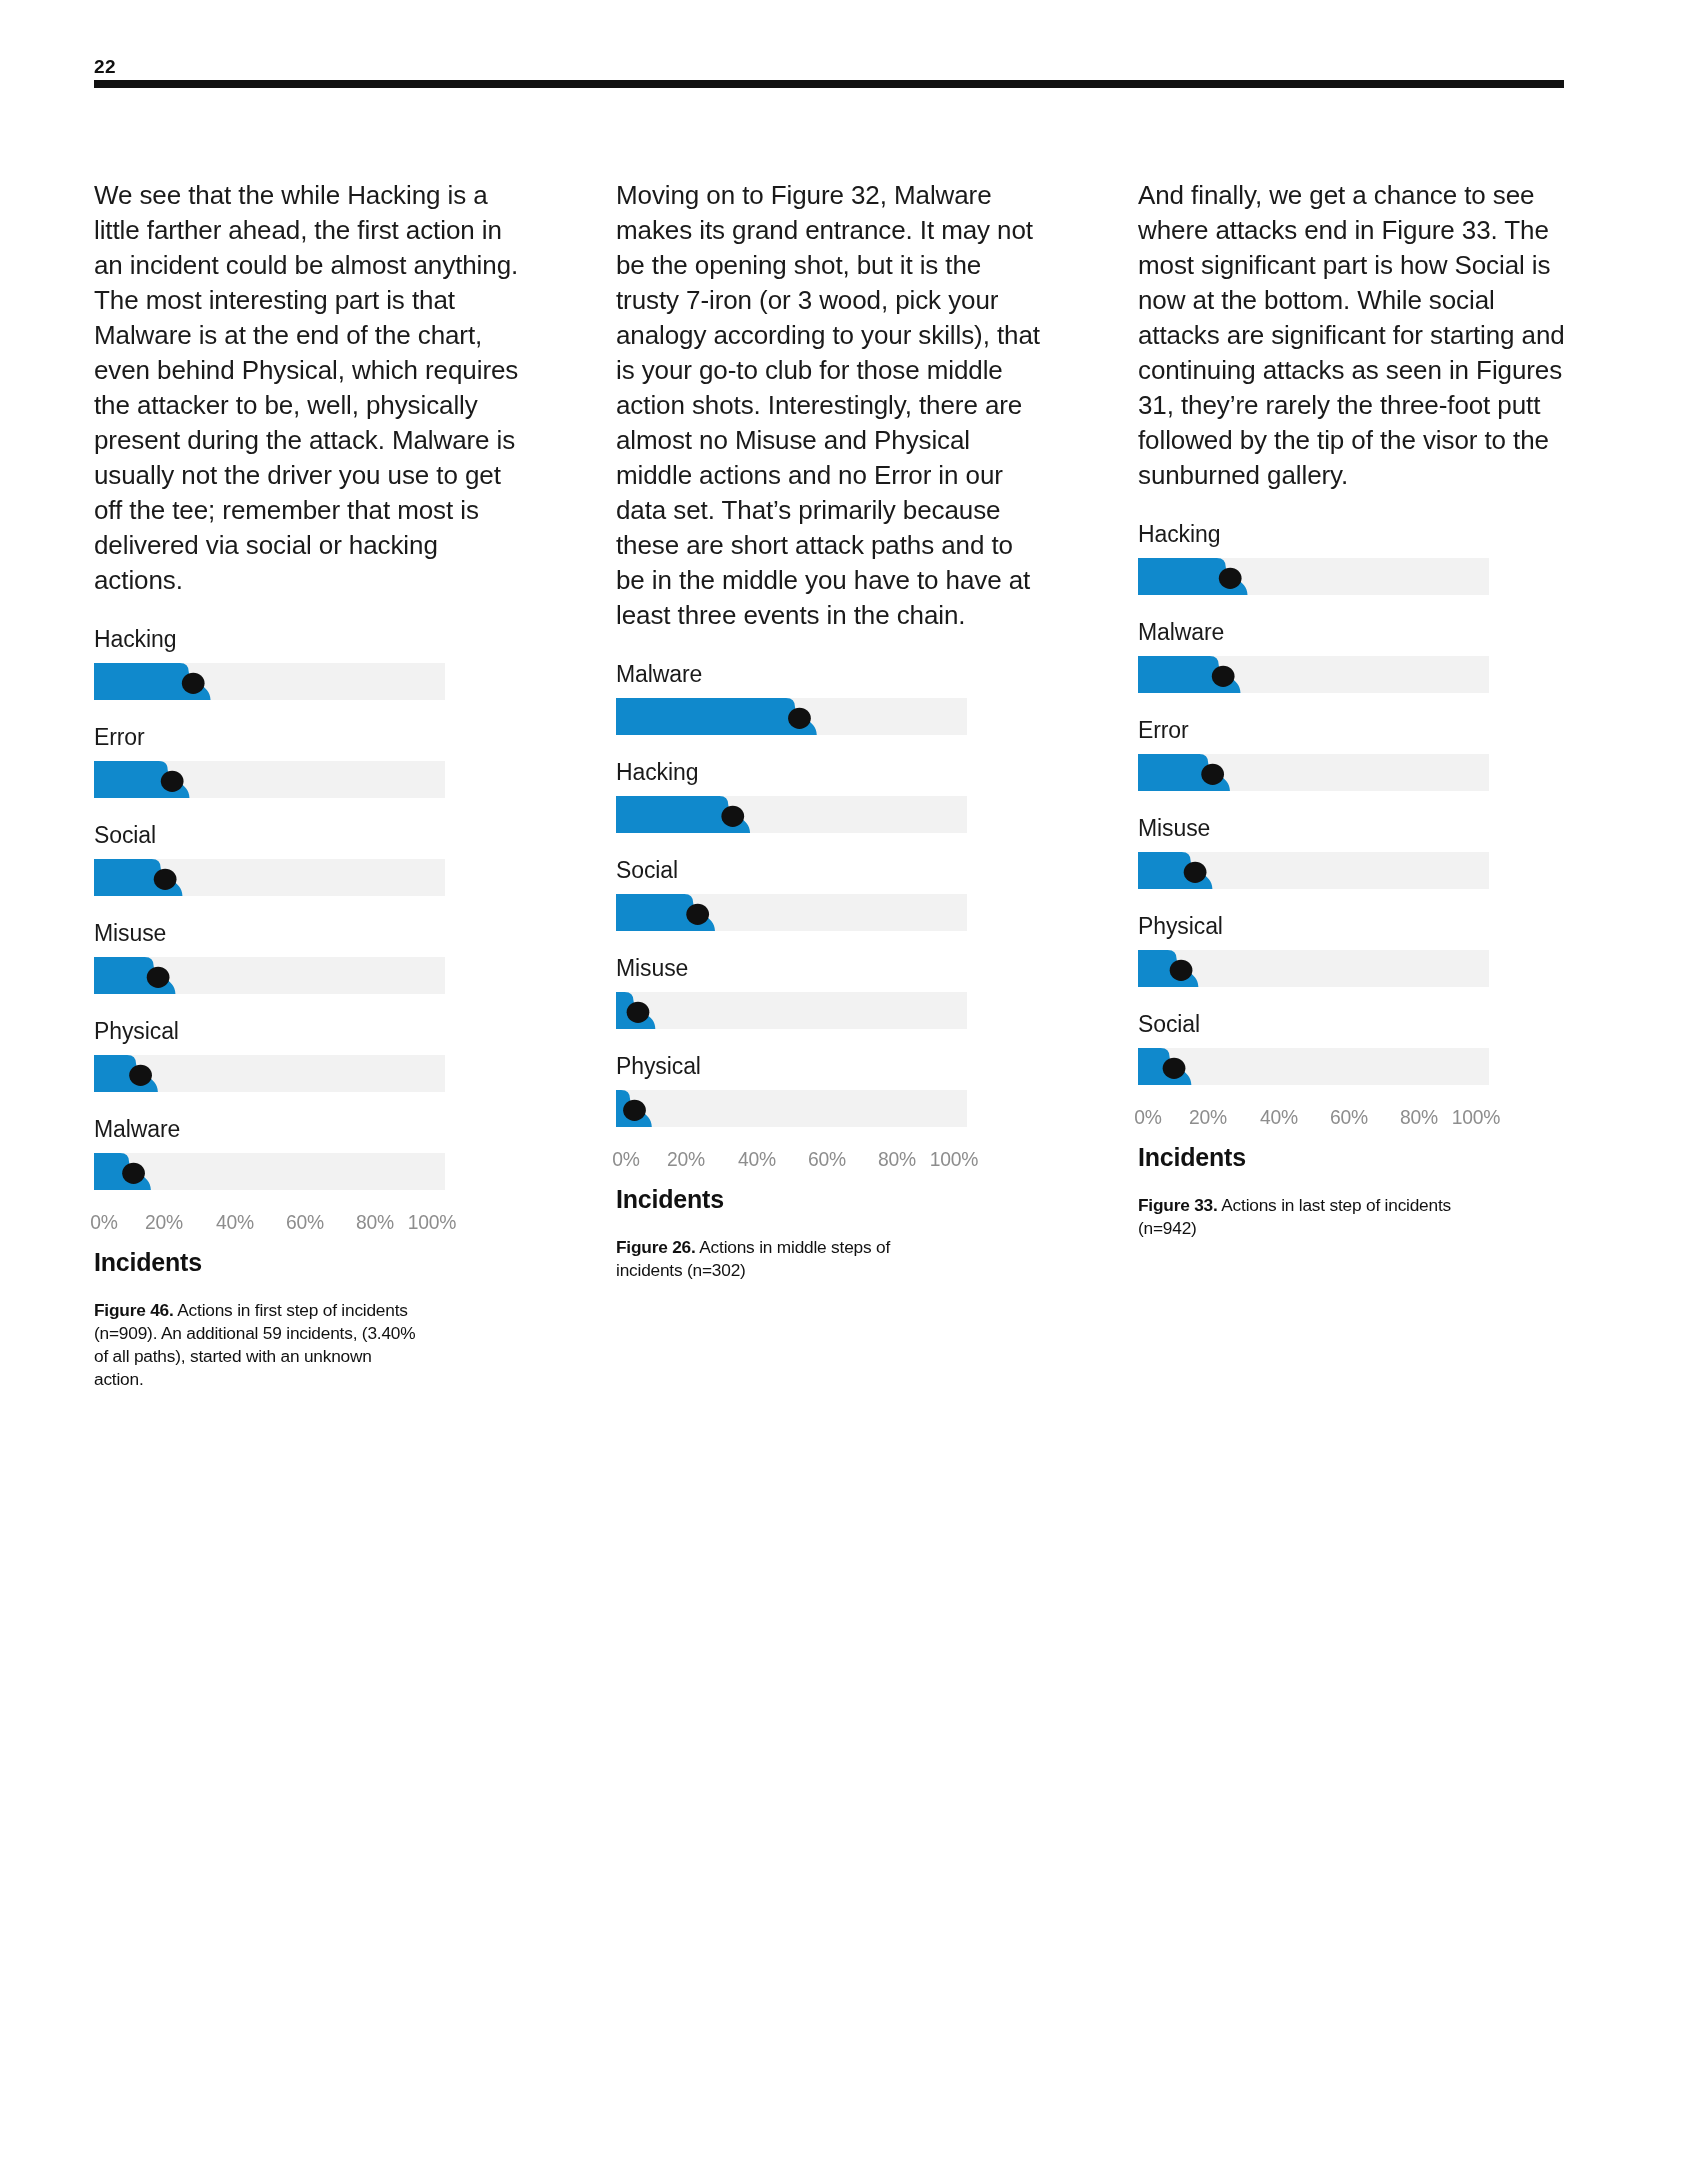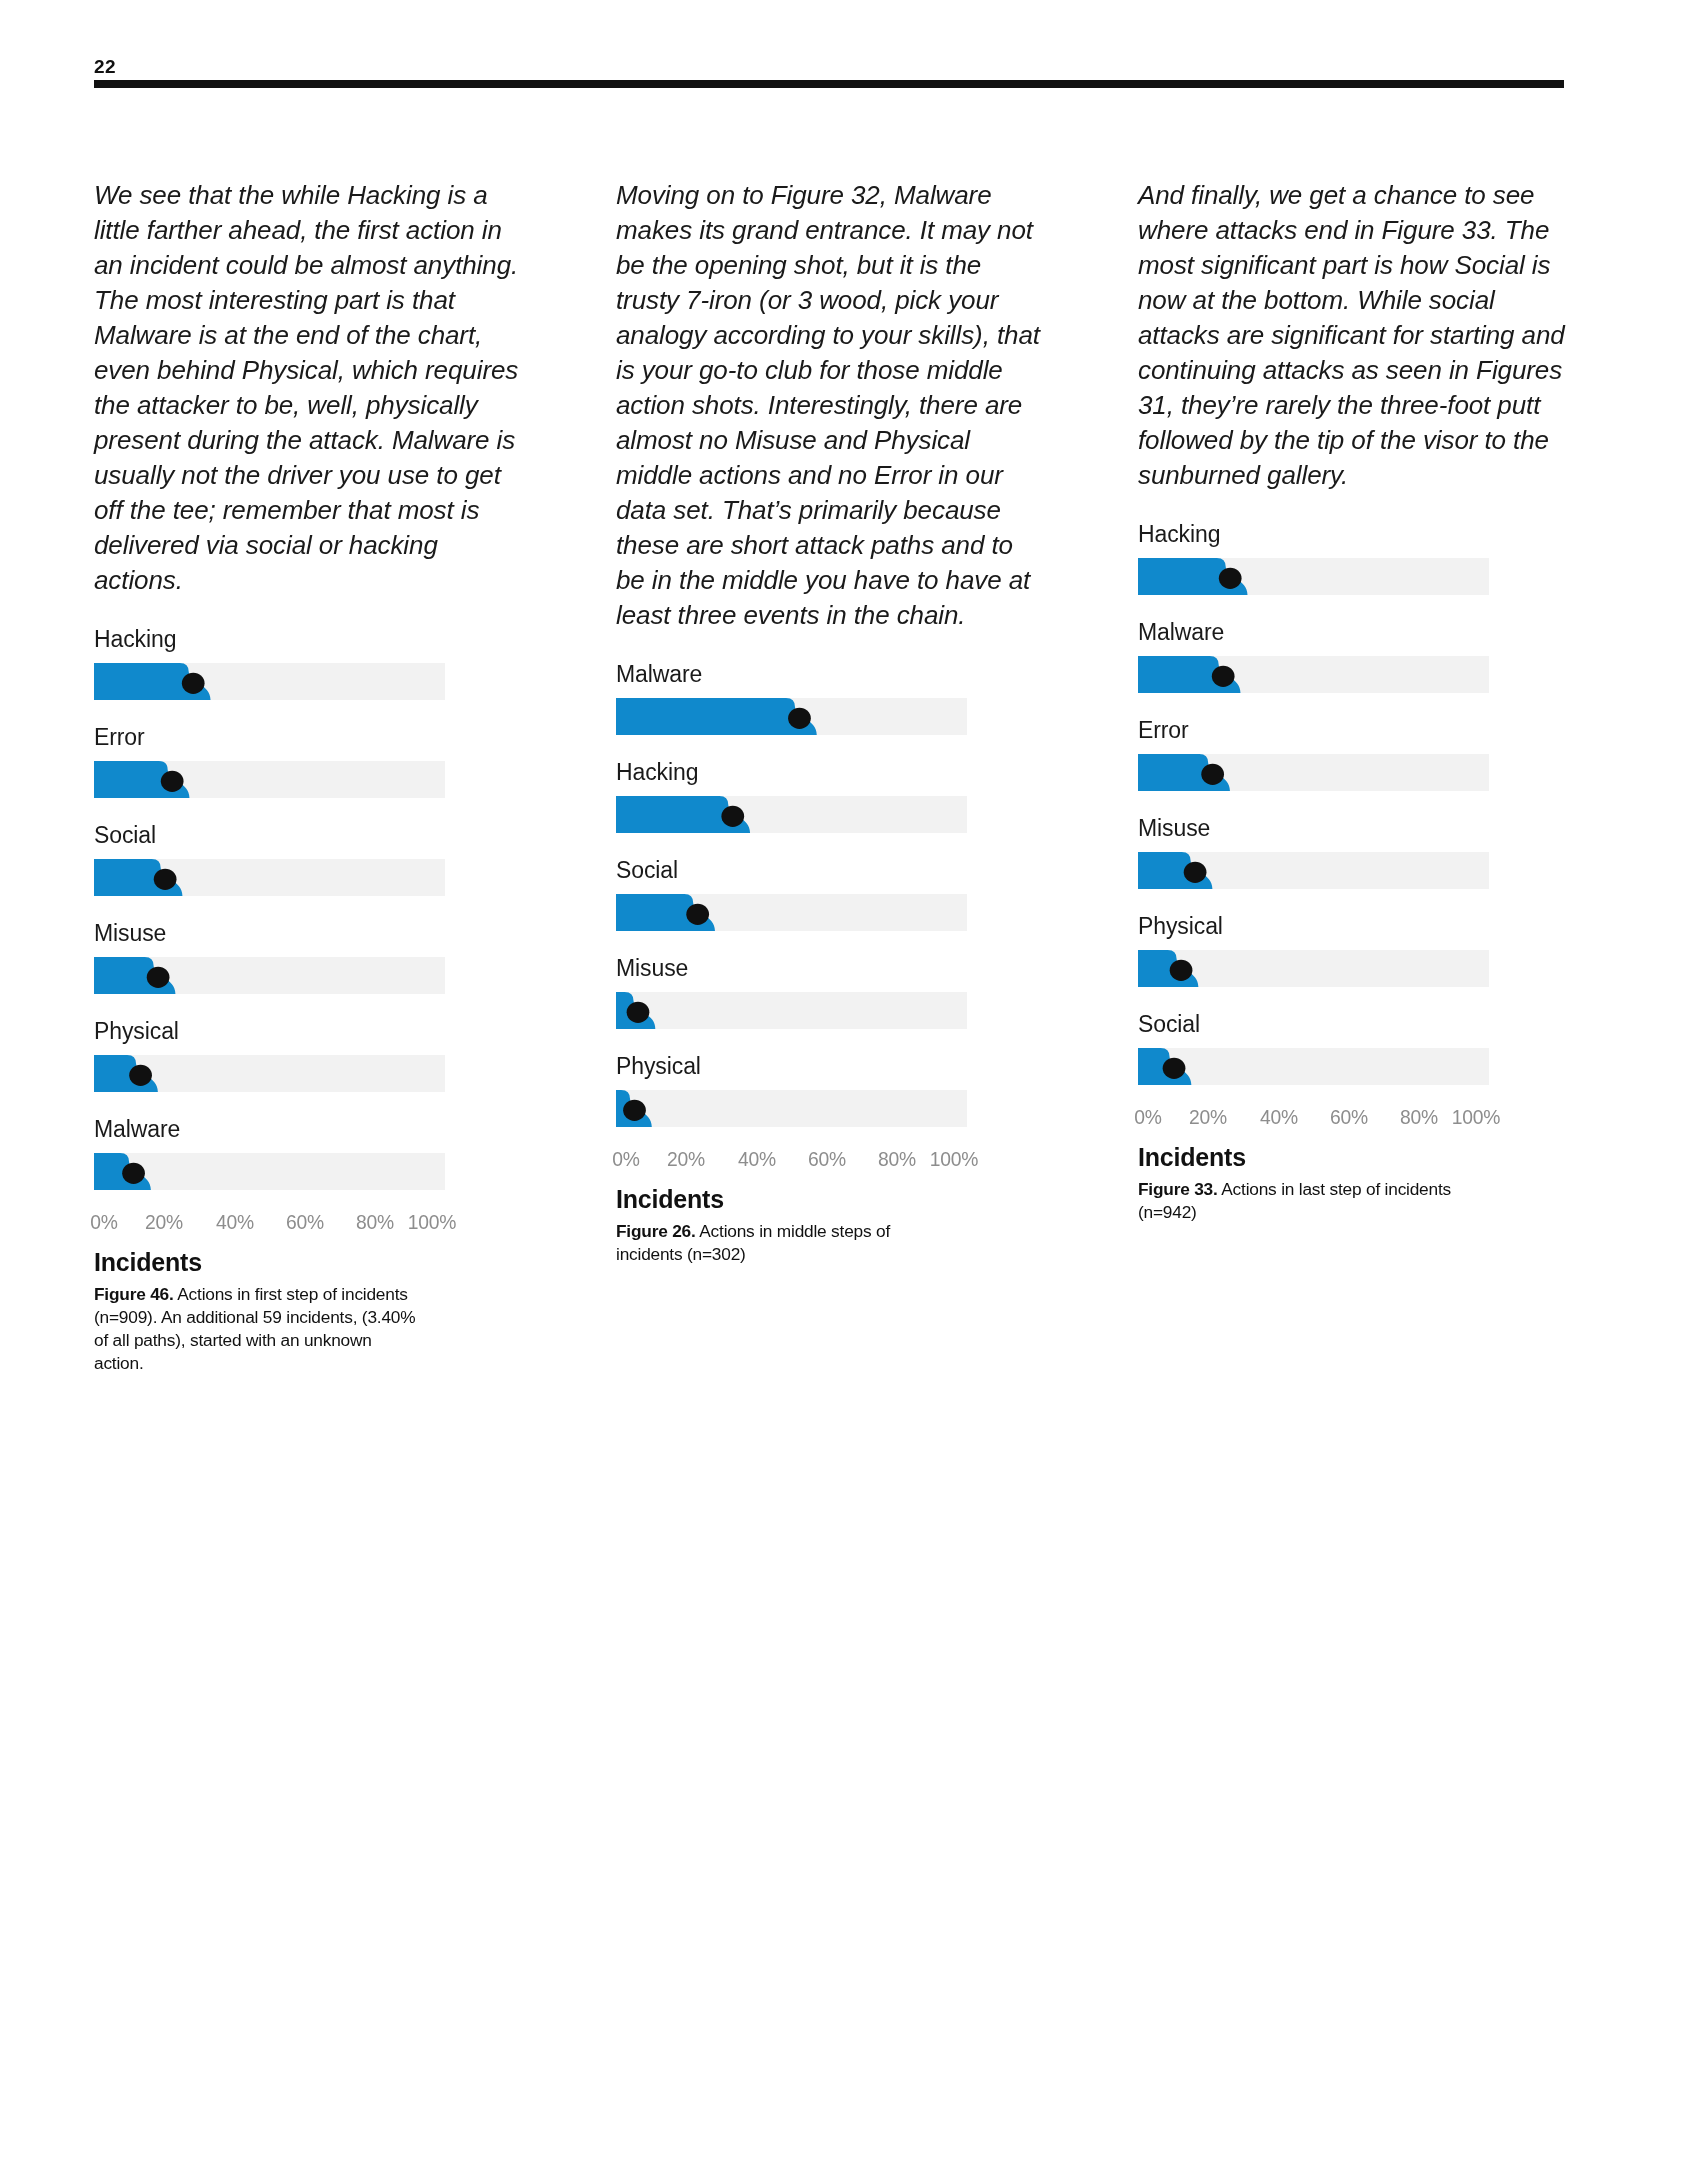--- a/index.html
+++ b/index.html
@@ -41,21 +41,20 @@
     gap:0;
   }
   .col { width:432px; margin-right:91px; }
   .col:last-child { margin-right:0; }
 
   .body-copy {
     font-size:26px;
     line-height:35px;
     color:#1a1a1a;
     letter-spacing:-0.1px;
-    font-style:italic;
   }
 
   
   .chart { margin-top:26px; }
   .chart-row { margin-bottom:22px; }
   .chart-row:last-of-type { margin-bottom:0; }
 
   .cat-label {
     font-size:23px;
     line-height:30px;
@@ -93,21 +92,21 @@
     font-weight:bold;
     color:#111;
     margin-top:10px;
     letter-spacing:-0.2px;
   }
 
   .fig-caption {
     font-size:17.3px;
     line-height:23px;
     color:#111;
-    margin-top:6px;
+    margin-top:22px;
     width:327px;
     letter-spacing:-0.2px;
   }
   .fig-caption b { font-weight:bold; }
 </style>
 </head>
 <body>
 
 <div class="page-head">
   <div class="page-num">22</div>

